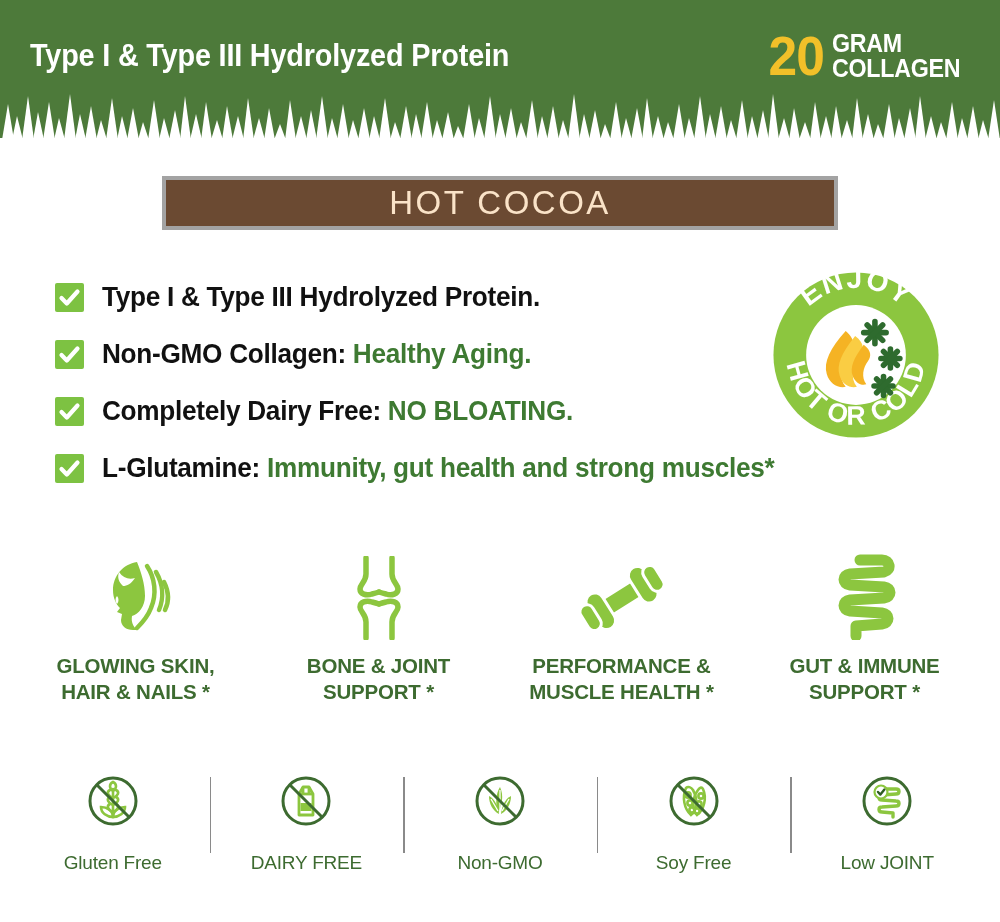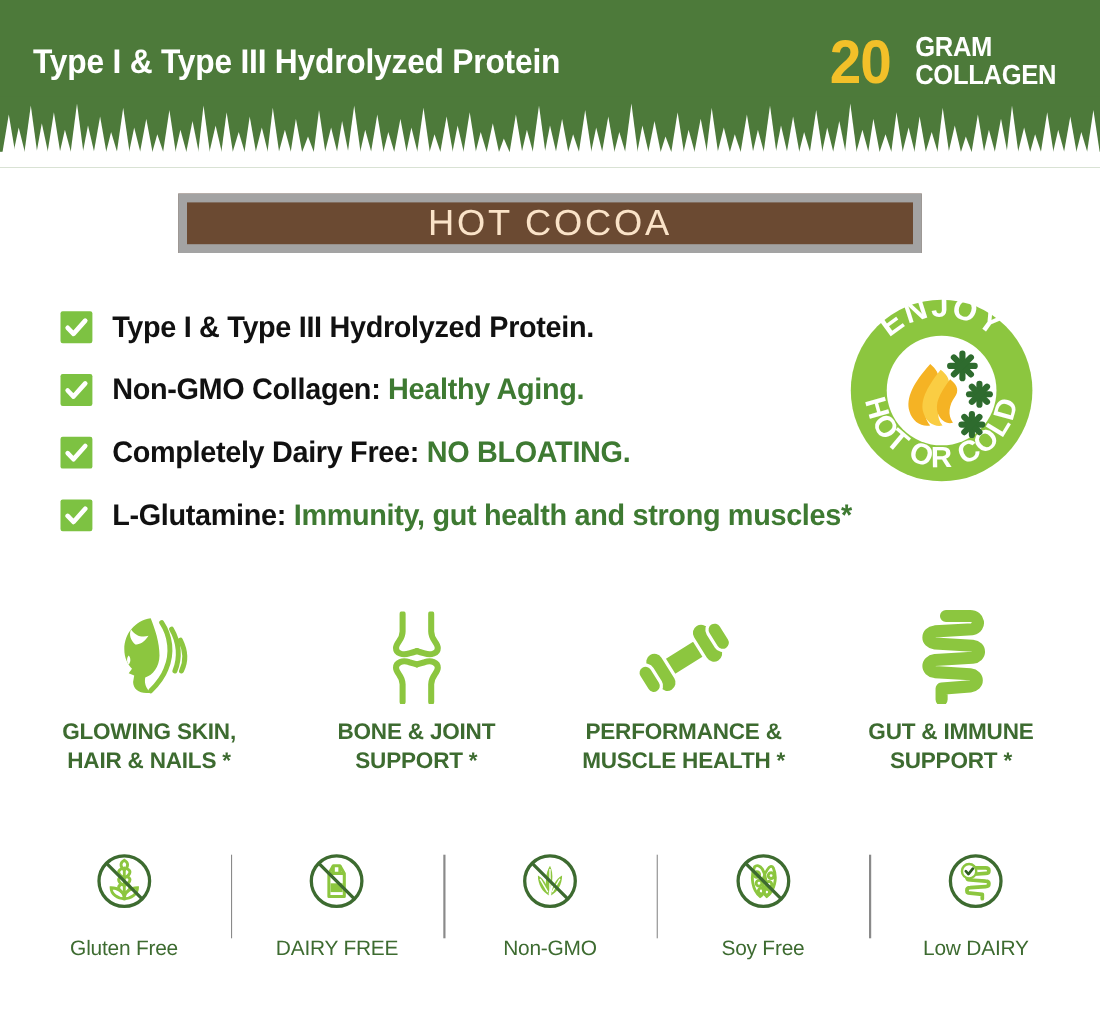--- a/index.html
+++ b/index.html
@@ -36,21 +36,21 @@
     font-size: 31px;
     font-weight: bold;
     letter-spacing: -0.2px;
     white-space: nowrap;
     transform: scaleX(0.93);
     transform-origin: left center;
   }
   .collagen-block {
     display: flex;
     align-items: center;
-    gap: 20px;
+    gap: 6px;
     margin-right: 4px;
   }
   .collagen-num {
     color: #F2C029;
     font-size: 56px;
     font-weight: bold;
     line-height: 0.92;
     letter-spacing: -1px;
     transform: scaleX(0.92);
   }
@@ -75,21 +75,21 @@
   
   .flavor-wrap {
     display: flex;
     justify-content: center;
     margin-top: 24px;
   }
   .flavor-banner {
     width: 676px;
     height: 54px;
     background: #6B4A32;
-    border: 8px solid #a3a3a3;
+    border: 4px solid #a3a3a3;
     display: flex;
     align-items: center;
     justify-content: center;
     box-sizing: border-box;
   }
   .flavor-text {
     color: #FAE3C8;
     font-size: 33px;
     font-weight: normal;
     letter-spacing: 2.5px;
@@ -558,16 +558,16 @@
     <div class="cert-icon">
       <svg width="56" height="56" viewBox="0 0 56 56">
         <circle cx="28" cy="28" r="23" fill="none" stroke="#3D6B30" stroke-width="3"></circle>
         <g fill="none" stroke="#8CC63F" stroke-width="3.4" stroke-linecap="round" stroke-linejoin="round">
           <path d="M27 16 L37 16 C41 16 41 21 37 21 L23 22 C19 22 19 27 23 27 L37 28 C41 28 41 33 37 33 L23 34 C19 34 19 39 23 39 L34 40 L34 44"></path>
         </g>
         <circle cx="22" cy="19" r="6.5" fill="#ffffff" stroke="#8CC63F" stroke-width="2.2"></circle>
         <path d="M19 19 L21.4 21.6 L25.4 16.6" stroke="#2E5C22" stroke-width="2.4" fill="none" stroke-linecap="round" stroke-linejoin="round"></path>
       </svg>
     </div>
-    <div class="cert-label">Low DAIRY</div>
+    <div class="cert-label">Low JOINT</div>
   </div>
 
 </div>
 
 </body></html>

